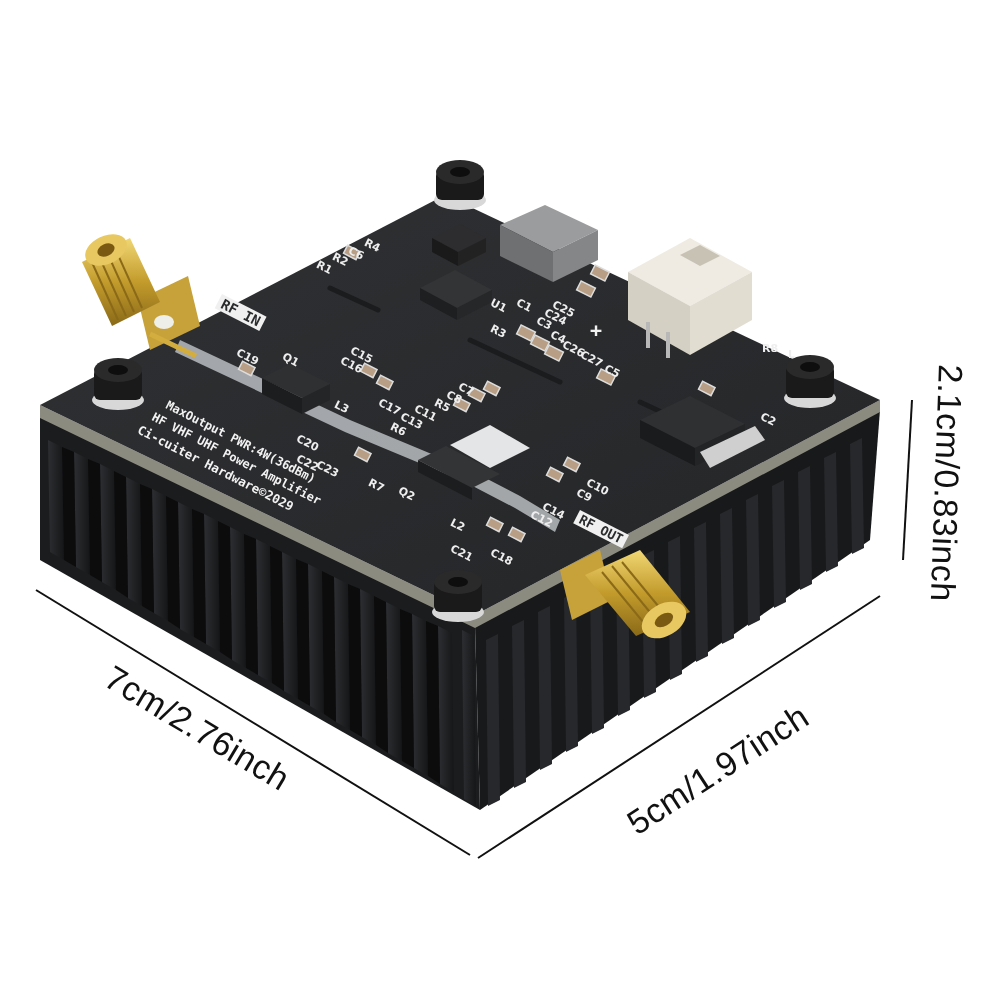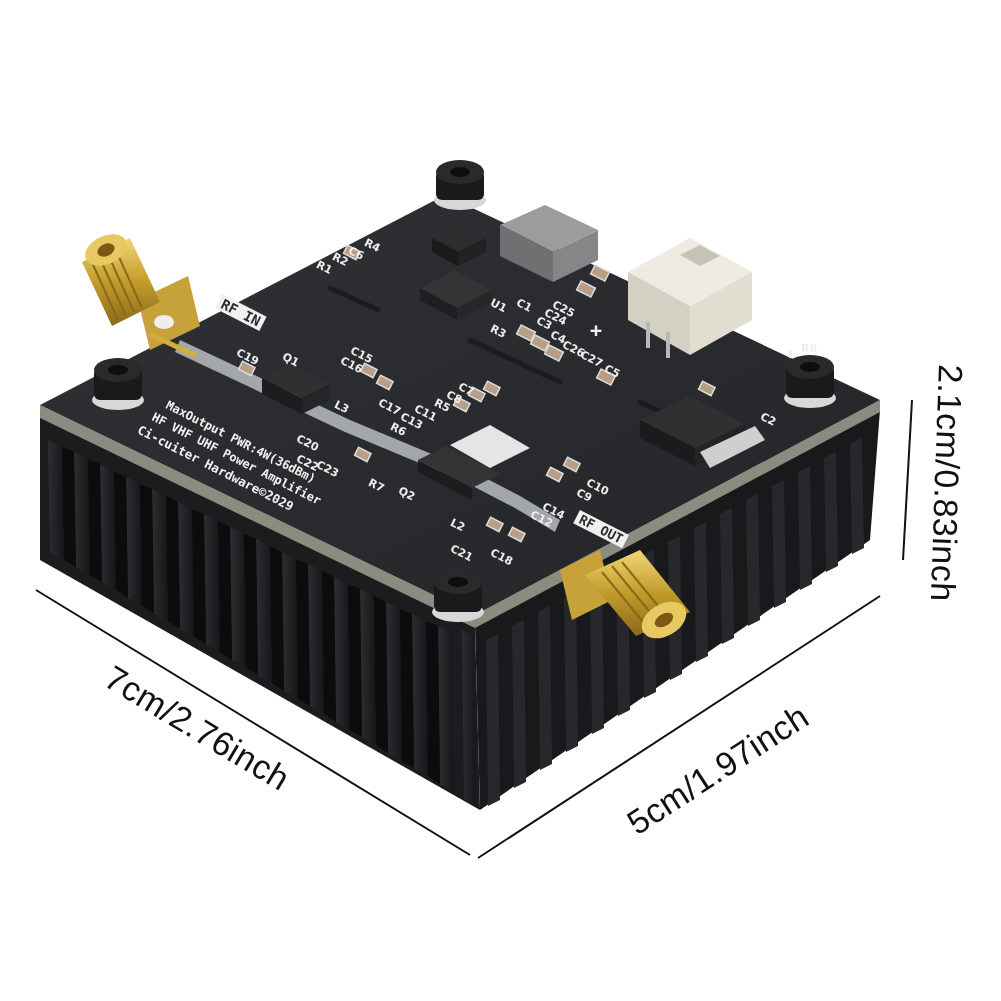--- a/index.html
+++ b/index.html
@@ -250,21 +250,21 @@
 <div class="silk-sm" style="left:494px;top:296px;transform:rotate(27deg)">U1</div>
 <div class="silk-sm" style="left:520px;top:296px;transform:rotate(27deg)">C1</div>
 <div class="silk-sm" style="left:494px;top:322px;transform:rotate(27deg)">R3</div>
 <div class="silk-sm" style="left:556px;top:298px;transform:rotate(27deg)">C25</div>
 <div class="silk-sm" style="left:548px;top:306px;transform:rotate(27deg)">C24</div>
 <div class="silk-sm" style="left:540px;top:314px;transform:rotate(27deg)">C3</div>
 <div class="silk-sm" style="left:554px;top:328px;transform:rotate(27deg)">C4</div>
 <div class="silk-sm" style="left:566px;top:338px;transform:rotate(27deg)">C26</div>
 <div class="silk-sm" style="left:584px;top:348px;transform:rotate(27deg)">C27</div>
 <div class="silk-sm" style="left:608px;top:362px;transform:rotate(27deg)">C5</div>
-<div class="silk-sm" style="left:801px;top:342px;">R8</div>
+<div class="silk-sm" style="left:762px;top:342px;">R8</div>
 <div class="silk-sm" style="left:788px;top:348px;">L</div>
 <div class="silk-sm" style="left:764px;top:410px;transform:rotate(27deg)">C2</div>
 <div class="silk-sm" style="left:240px;top:346px;transform:rotate(27deg)">C19</div>
 <div class="silk-sm" style="left:286px;top:350px;transform:rotate(27deg)">Q1</div>
 <div class="silk-sm" style="left:354px;top:344px;transform:rotate(27deg)">C15</div>
 <div class="silk-sm" style="left:344px;top:354px;transform:rotate(27deg)">C16</div>
 <div class="silk-sm" style="left:338px;top:398px;transform:rotate(27deg)">L3</div>
 <div class="silk-sm" style="left:462px;top:380px;transform:rotate(27deg)">C7</div>
 <div class="silk-sm" style="left:450px;top:388px;transform:rotate(27deg)">C8</div>
 <div class="silk-sm" style="left:438px;top:396px;transform:rotate(27deg)">R5</div>

